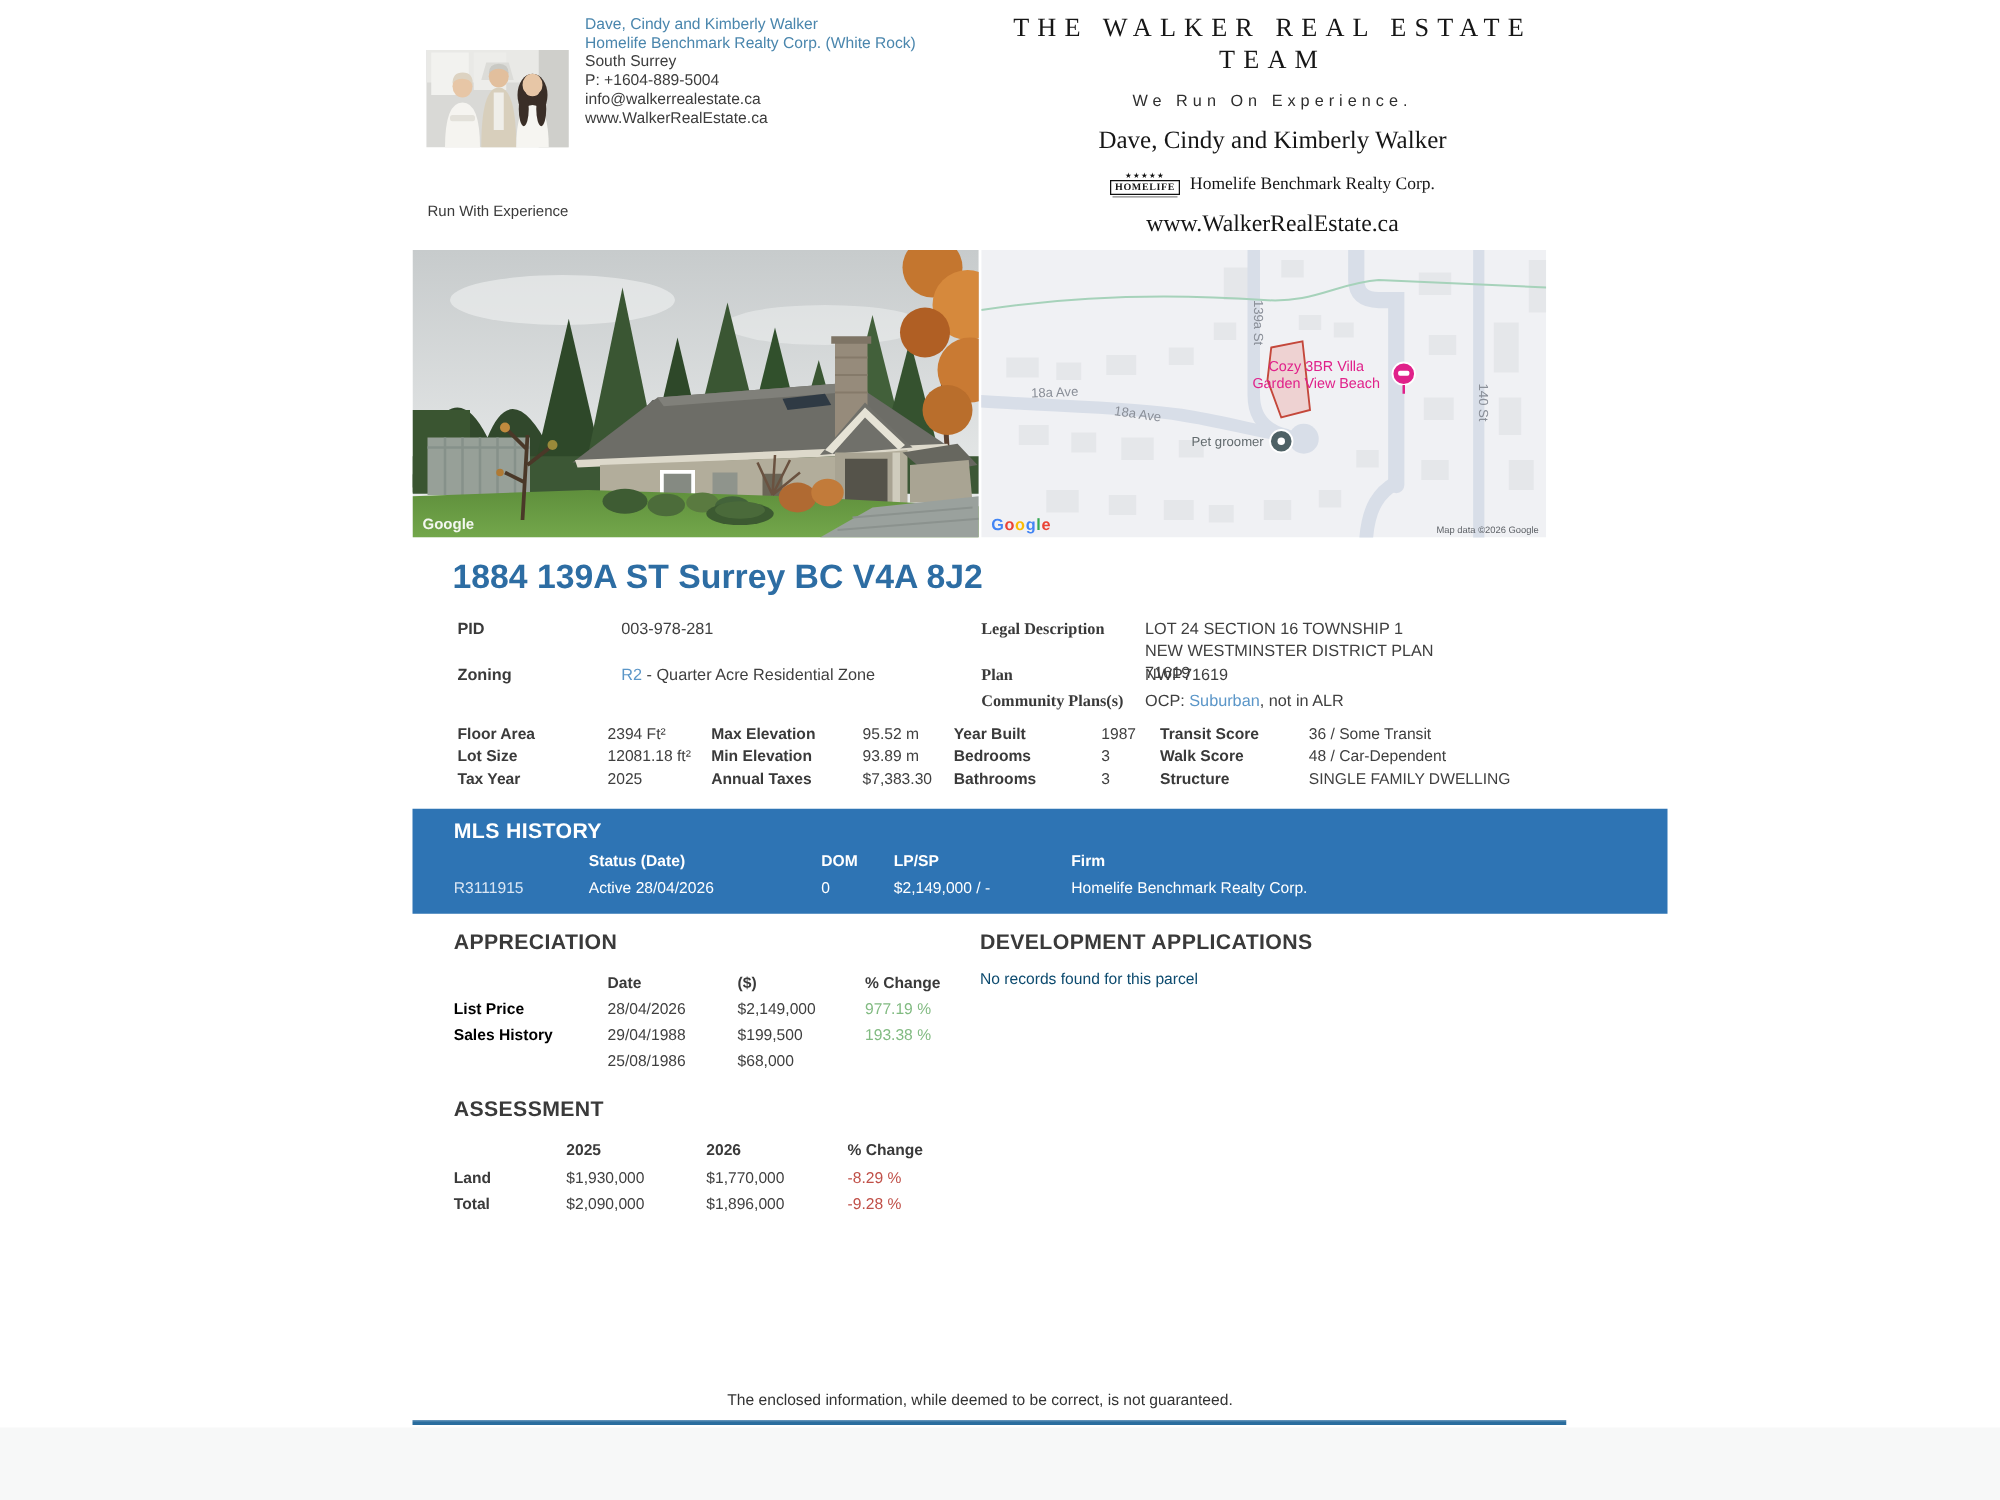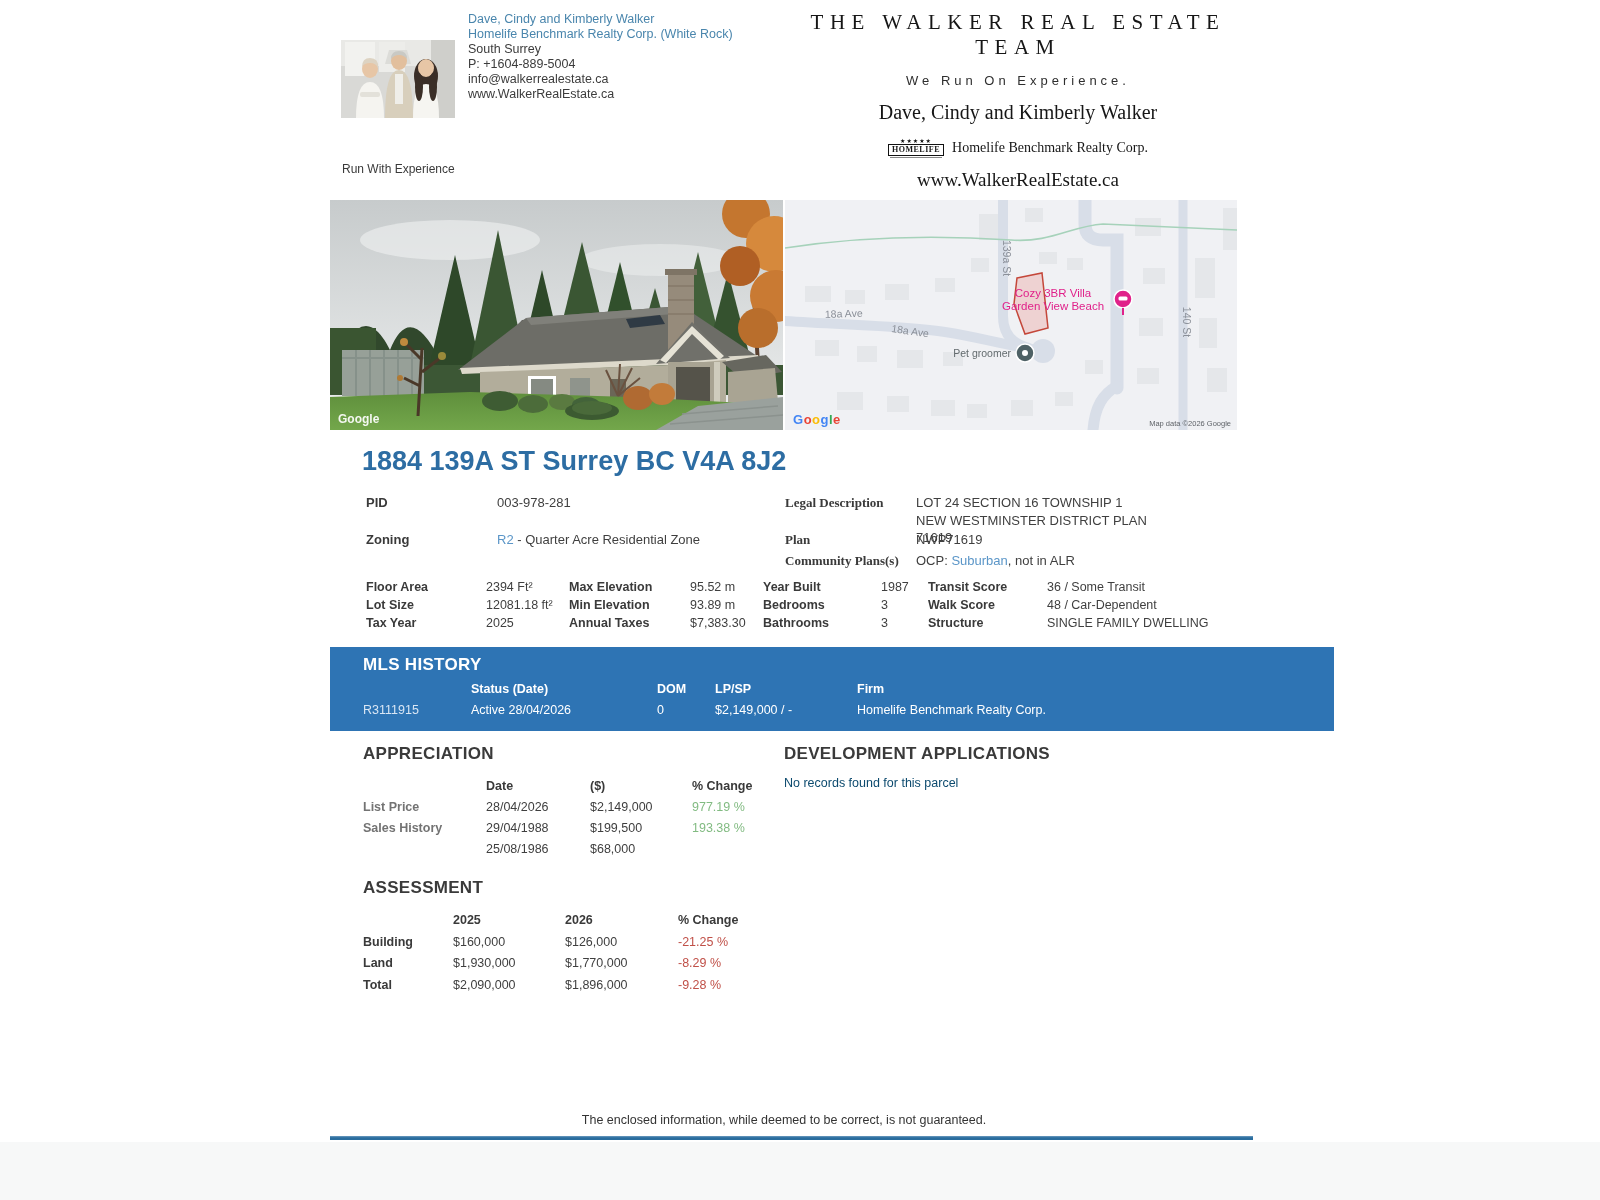--- a/index.html
+++ b/index.html
@@ -57,21 +57,21 @@
   #mls .cm { position:absolute; white-space:nowrap; }
   .colmls{left:33px}.colstatus{left:141px}.coldom{left:327px}.collpsp{left:385px}.colfirm{left:527px}
   #mls .mlsnum { color:#d9e6f4; }
 
   
   .section-title { font-size:17px; font-weight:bold; color:#3a3a3a; letter-spacing:.3px; }
   #appreciation { left:363px; top:744px; width:400px; }
   #appreciation .thead, #appreciation .trow { display:flex; font-size:12.5px; line-height:21px; }
   #appreciation .thead { margin-top:12px; font-weight:bold; color:#3a3a3a; }
   .ap-label{width:123px}.ap-date{width:104px}.ap-amt{width:102px}.ap-chg{width:70px}
-  #appreciation .trow .ap-label { font-weight:bold; color:#737373; }
+  #appreciation .trow .ap-label { font-weight:bold; color:#000000; }
   .pos { color:#82bb82; }
   .neg { color:#c05048; }
 
   #development { left:784px; top:744px; width:420px; }
   #development .msg { margin-top:12px; font-size:12.5px; color:#0c4a6e; }
 
   #assessment { left:363px; top:878px; width:400px; }
   #assessment .thead, #assessment .trow { display:flex; font-size:12.5px; line-height:21.5px; }
   #assessment .thead { margin-top:12px; font-weight:bold; color:#3a3a3a; }
   .as-label{width:90px}.as-a{width:112px}.as-b{width:113px}.as-chg{width:80px}
@@ -393,26 +393,20 @@
 
   <div id="assessment" class="abs">
     <div class="section-title">ASSESSMENT</div>
     <div class="thead">
       <span class="as-label"></span>
       <span class="as-a">2025</span>
       <span class="as-b">2026</span>
       <span class="as-chg">% Change</span>
     </div>
     <div class="trow">
-      <span class="as-label">Building</span>
-      <span class="as-a">$160,000</span>
-      <span class="as-b">$126,000</span>
-      <span class="as-chg neg">-21.25 %</span>
-    </div>
-    <div class="trow">
       <span class="as-label">Land</span>
       <span class="as-a">$1,930,000</span>
       <span class="as-b">$1,770,000</span>
       <span class="as-chg neg">-8.29 %</span>
     </div>
     <div class="trow">
       <span class="as-label">Total</span>
       <span class="as-a">$2,090,000</span>
       <span class="as-b">$1,896,000</span>
       <span class="as-chg neg">-9.28 %</span>

